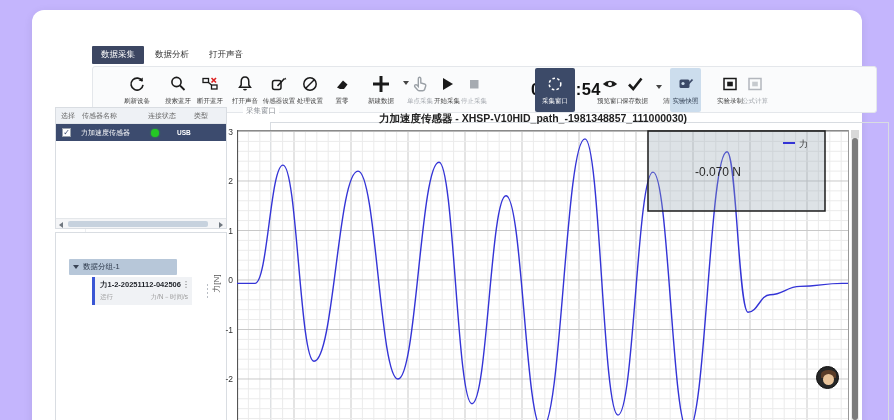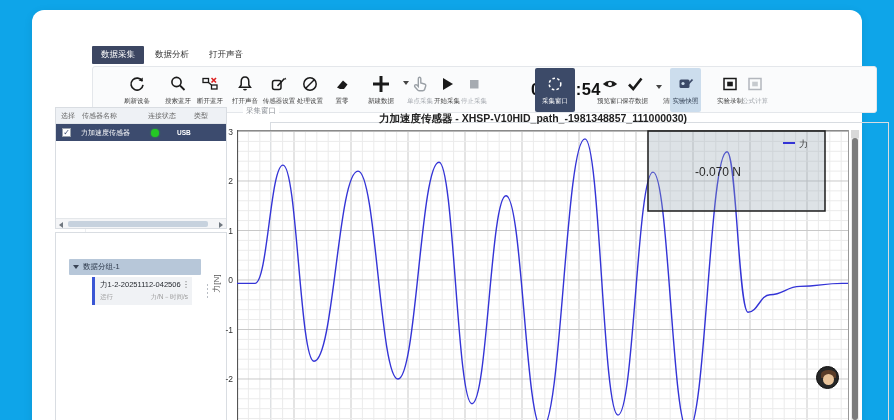--- a/index.html
+++ b/index.html
@@ -1,18 +1,18 @@
 <!DOCTYPE html>
 <html><head>
 <meta charset="utf-8">
 <style>
   * { margin:0; padding:0; box-sizing:border-box; }
   html,body { background:#eef0f3; }
   body { font-family:"Liberation Sans", sans-serif; }
-  #stage { position:relative; width:894px; height:420px; overflow:hidden; background:#0ea5e9;padding-left:13px; }
+  #stage { position:relative; width:894px; height:420px; overflow:hidden; background:#c4b5fd;padding-left:13px; }
 
   
   .app-window { position:absolute; left:32px; top:10px; width:830px; height:430px;
     background:#ffffff; border-radius:12px; box-shadow:0 2px 10px rgba(0,0,0,.08); }
 
   
   .tabbar { position:absolute; left:60px; top:36px; height:18px; display:flex; gap:2px; }
   .tab { font-size:8.5px; color:#333; padding:3px 9px; cursor:default; }
   .tab.active { background:#3c4662; color:#fff; border-radius:1px; }
 
@@ -58,27 +58,27 @@
   .status-dot { width:8px; height:8px; border-radius:50%; margin-left:14px; box-shadow:0 0 2px rgba(40,200,40,.8); }
   .type-badge { font-size:6.5px; color:#fff; font-weight:bold; }
   .hscroll { position:absolute; left:0; bottom:0; width:100%; height:10px; background:#f4f5f7;
     border-top:1px solid #e4e7ea; }
   .hscroll .thumb { position:absolute; left:12px; top:2px; width:140px; height:6px; background:#c7d2de; border-radius:2px; }
   .hs-arrow { position:absolute; top:2.5px; width:0; height:0; border-top:3px solid transparent; border-bottom:3px solid transparent; }
   .hs-left { left:3px; border-right:4px solid #707880; }
   .hs-right { right:3px; border-left:4px solid #707880; }
 
   
-  .group-row { position:absolute; left:13px; top:26px; width:132px; height:16px; background:#b7c7d9;
+  .group-row { position:absolute; left:13px; top:26px; width:108px; height:16px; background:#b7c7d9;
     font-size:7.5px; color:#2e3a4c; line-height:16px; padding-left:14px; border-radius:1px; }
   .group-caret { position:absolute; left:4px; top:6px; width:0; height:0;
     border-left:3.5px solid transparent; border-right:3.5px solid transparent; border-top:4.5px solid #3a4456; }
   .list-item { position:absolute; left:36px; top:44px; width:100px; height:28px; background:#f0f2f5;
     border-left:3px solid #3a56d4; padding:3px 4px 0 5px; }
-  .list-item .li-title { font-size:7.5px; color:#1e2228; white-space:nowrap; }
+  .list-item .li-title { font-size:7.5px; color:#1e2228; white-space:nowrap;font-weight:bold; }
   .li-menu { position:absolute; right:2px; top:3px; font-size:8px; color:#555; }
   .li-sub { display:flex; justify-content:space-between; margin-top:3px; }
   .li-status { font-size:6.5px; color:#9b9b9b; }
   .li-axes { font-size:6.5px; color:#9b9b9b; white-space:nowrap; }
   .list-handle { position:absolute; left:150px; top:50px; width:3px; height:16px;
     background-image:radial-gradient(#b9bec5 1px, transparent 1px); background-size:3px 4px; }
 
   
   .chart-groupbox { position:absolute; left:238px; top:112px; width:619px; height:330px;
     border:1px solid #d8dce1; }

